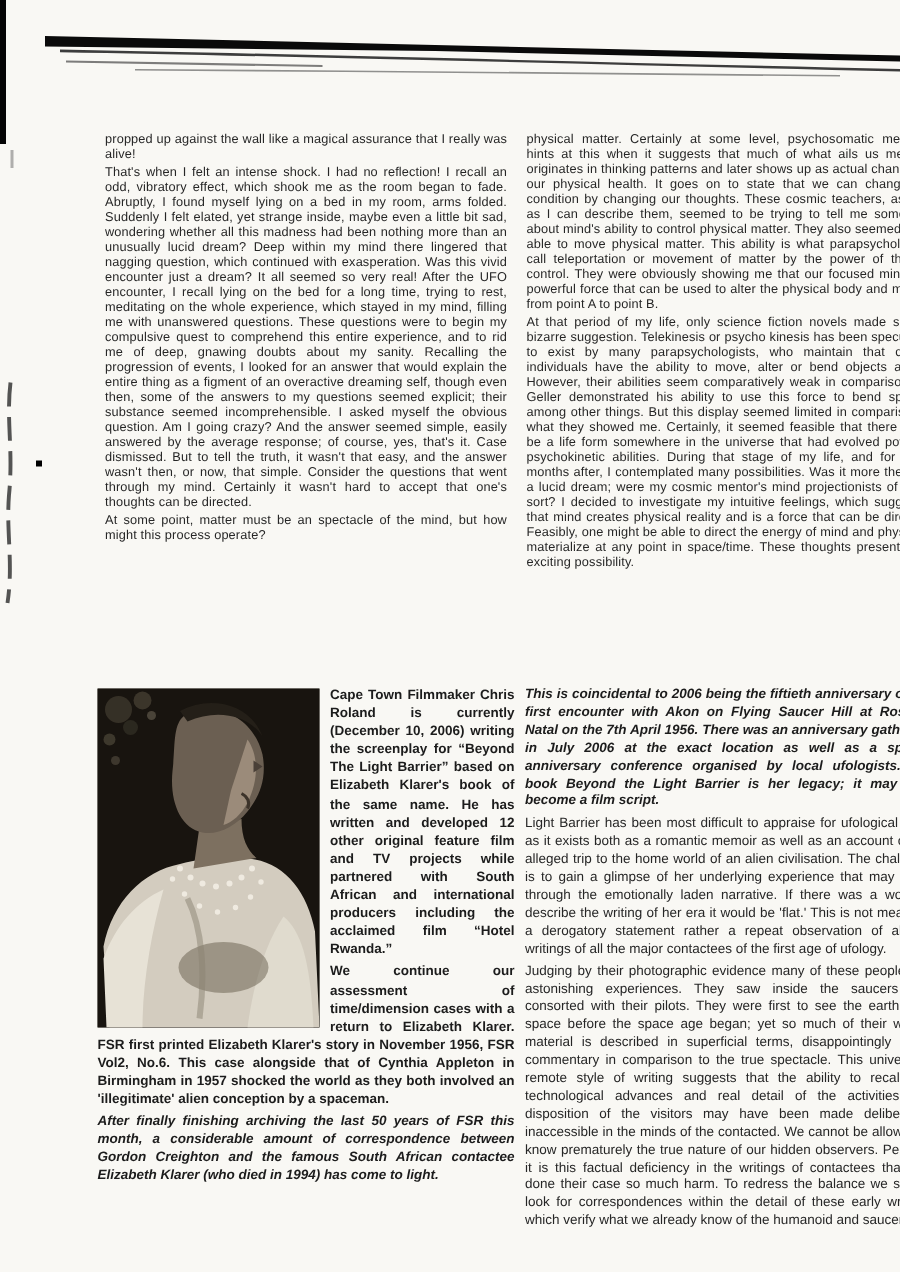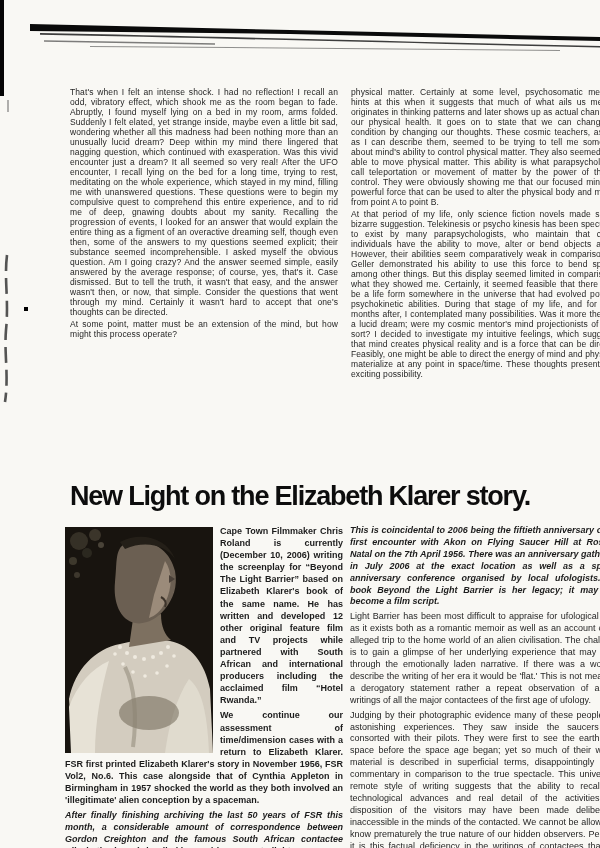--- a/index.html
+++ b/index.html
@@ -58,30 +58,30 @@
     <path d="M40,33 C200,36 420,42 600,46 L600,47.6 C420,43.6 200,37.6 40,34.8 Z" fill="#1c1c1c" opacity="0.85"></path>
     <path d="M90,46.5 C250,47.5 430,49 560,50.5" stroke="#3a3a3a" stroke-width="1.1" fill="none" opacity="0.55"></path>
     <path d="M44,41 C120,42 180,43.5 215,44" stroke="#2a2a2a" stroke-width="1.4" fill="none" opacity="0.6"></path>
     <rect x="7" y="100" width="2" height="12" fill="#555" opacity="0.45"></rect>
     <path d="M7,255 C4,280 9,300 6,330 C4,355 9,375 5,402" stroke="#2a2a2a" stroke-width="2.6" fill="none" opacity="0.8" stroke-dasharray="16 7"></path>
     <rect x="24" y="307" width="4" height="4" fill="#000"></rect>
   </svg>
 
   <section class="article-top">
     <div class="col-left">
+      <p>propped up against the wall like a magical assurance that I really was alive!</p>
       <p>That's when I felt an intense shock. I had no reflection! I recall an odd, vibratory effect, which shook me as the room began to fade.  Abruptly, I found myself lying on a bed in my room, arms folded.  Suddenly I felt elated, yet strange inside, maybe even a little bit sad, wondering whether all this madness had been nothing more than an unusually lucid dream?  Deep within my mind there lingered that nagging question, which continued with exasperation.  Was this vivid encounter just a dream?  It all seemed so very real! After the UFO encounter, I recall lying on the bed for a long time, trying to rest, meditating on the whole experience, which stayed in my mind, filling me with unanswered questions.  These questions were to begin my compulsive quest to comprehend this entire experience, and to rid me of deep, gnawing doubts about my sanity. Recalling the progression of events, I looked for an answer that would explain the entire thing as a figment of an overactive dreaming self, though even then, some of the answers to my questions seemed explicit; their substance seemed incomprehensible. I asked myself the obvious question.  Am I going crazy?  And the answer seemed simple, easily answered by the average response; of course, yes, that's it. Case dismissed.  But to tell the truth, it wasn't that easy, and the answer wasn't then, or now, that simple. Consider the questions that went through my mind.  Certainly it wasn't hard to accept that one's thoughts can be directed.</p>
-      <p>At some point, matter must be an extension of the mind, but how might this process operate?</p>
+      <p>At some point, matter must be an spectacle of the mind, but how might this process operate?</p>
     </div>
     <div class="col-right">
       <p>physical matter. Certainly at some level, psychosomatic medicine hints at this when it suggests that much of what ails us mentally originates in thinking patterns and later shows up as actual changes in our physical health.  It goes on to state that we can change our condition by changing our thoughts. These cosmic teachers, as best as I can describe them, seemed to be trying to tell me something about mind's ability to control physical matter.  They also seemed to be able to move physical matter.  This ability is what parapsychologists call teleportation or movement of matter by the power of thought control.  They were obviously showing me that our focused mind is a powerful force that can be used to alter the physical body and move it from point A to point B.</p>
       <p>At that period of my life, only science fiction novels made such a bizarre suggestion. Telekinesis or psycho kinesis has been speculated to exist by many parapsychologists, who maintain that certain individuals have the ability to move, alter or bend objects at will.  However, their abilities seem comparatively weak in comparison. Uri Geller demonstrated his ability to use this force to bend spoons, among other things.  But this display seemed limited in comparison to what they showed me.  Certainly, it seemed feasible that there might be a life form somewhere in the universe that had evolved powerful psychokinetic abilities. During that stage of my life, and for many months after, I contemplated many possibilities.  Was it more then just a lucid dream; were my cosmic mentor's mind projectionists of some sort?  I decided to investigate my intuitive feelings, which suggested that mind creates physical reality and is a force that can be directed.  Feasibly, one might be able to direct the energy of mind and physically materialize at any point in space/time.  These thoughts presented an exciting possibility.</p>
     </div>
   </section>
 
-  <h1 class="headline">New Light on the Elizabeth Klarer story.</h1>
 
   <section class="feature">
     <div class="feature-left">
       <div class="photo" title="Black-and-white portrait of Elizabeth Klarer in profile wearing a pearl necklace">
         <svg width="148" height="226" viewBox="0 0 148 226">
           <rect width="148" height="226" fill="#18140f"></rect>
 
           <circle cx="14" cy="14" r="9" fill="#3d372c" opacity="0.8"></circle>
           <circle cx="30" cy="8" r="6" fill="#4a4336" opacity="0.7"></circle>
           <circle cx="22" cy="26" r="5" fill="#2e2a21" opacity="0.9"></circle>

